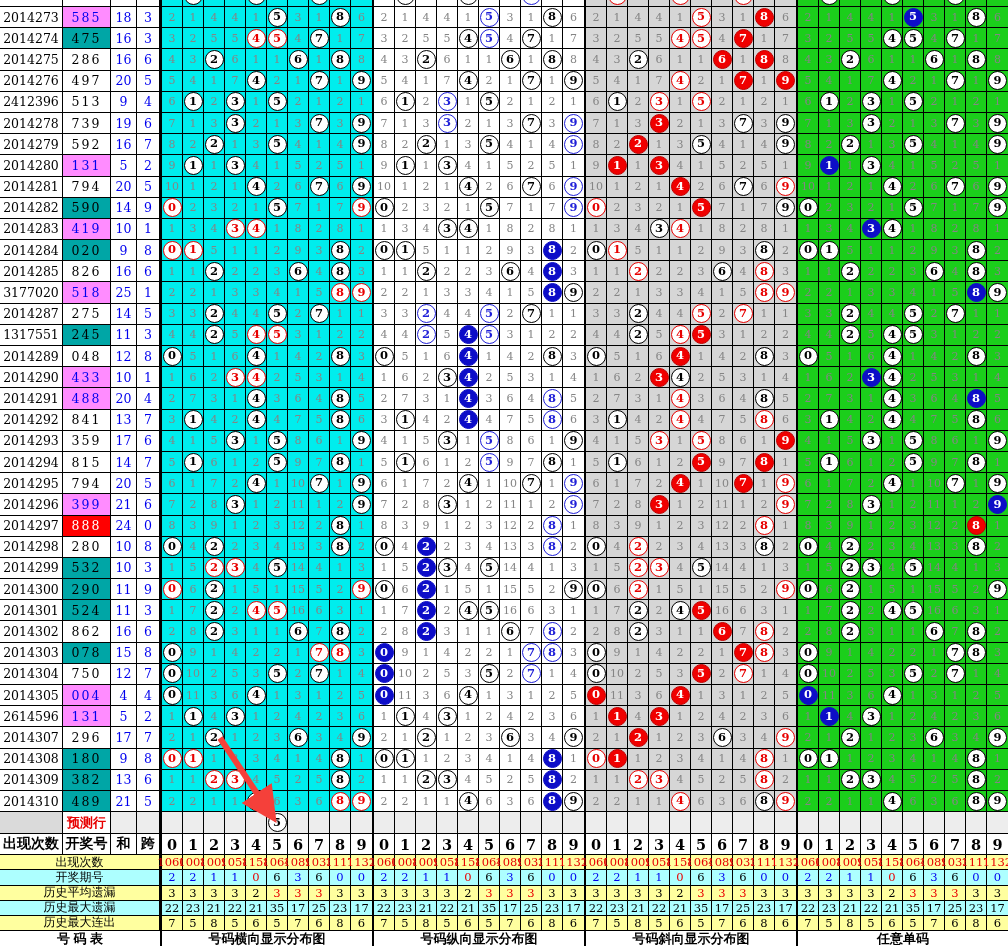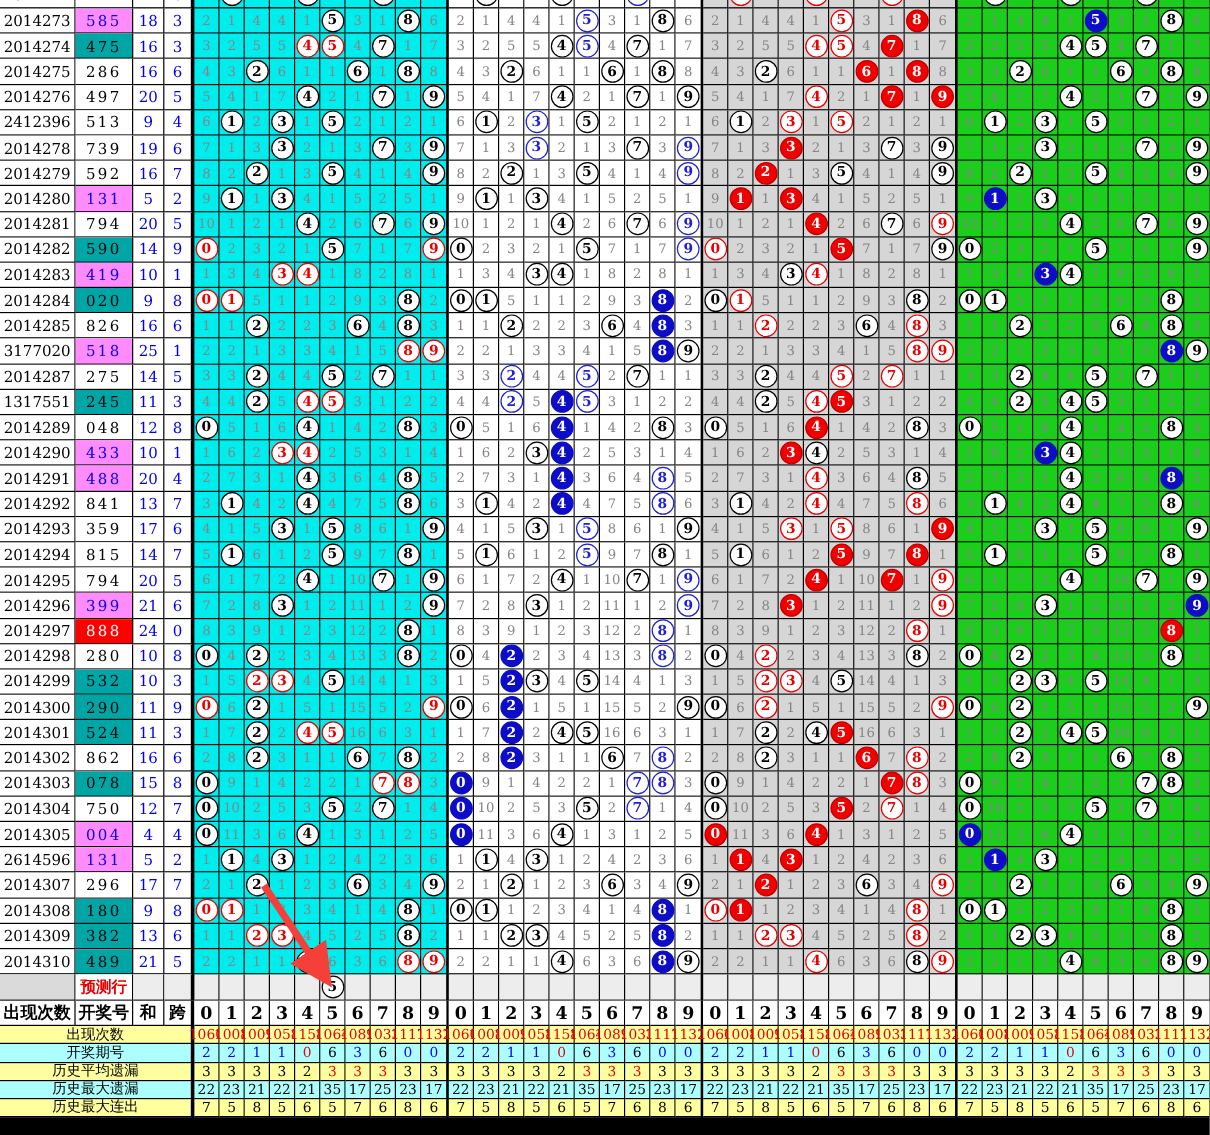--- a/index.html
+++ b/index.html
@@ -3462,20 +3462,27 @@
           <div class="cell bg-y" style="color: rgb(0, 0, 0);">6</div>
           <div class="cell bg-y" style="color: rgb(0, 0, 0);">5</div>
           <div class="cell bg-y" style="color: rgb(0, 0, 0);">7</div>
           <div class="cell bg-y" style="color: rgb(0, 0, 0);">6</div>
           <div class="cell bg-y" style="color: rgb(0, 0, 0);">8</div>
           <div class="cell bg-y" style="color: rgb(0, 0, 0);">6</div>
         </div>
       </div>
     </div>
 
+  <div class="hrow titles">
+    <div class="tcorner">号 码 表</div>
+  <div class="tcell">号码横向显示分布图</div>
+      <div class="tcell">号码纵向显示分布图</div>
+      <div class="tcell">号码斜向显示分布图</div>
+      <div class="tcell">任意单码</div>
+    </div>
 
   <svg id="arrow" width="210" height="135">
     <defs>
       <marker id="ah" markerWidth="6" markerHeight="6" refX="4" refY="3" orient="auto">
         <path d="M0,0 L6,3 L0,6 Z" fill="#F5403A"></path>
       </marker>
     </defs>
     <line x1="58" y1="43" x2="108" y2="118" stroke="#F5403A" stroke-width="6" marker-end="url(#ah)"></line>
   </svg>
 </div>

